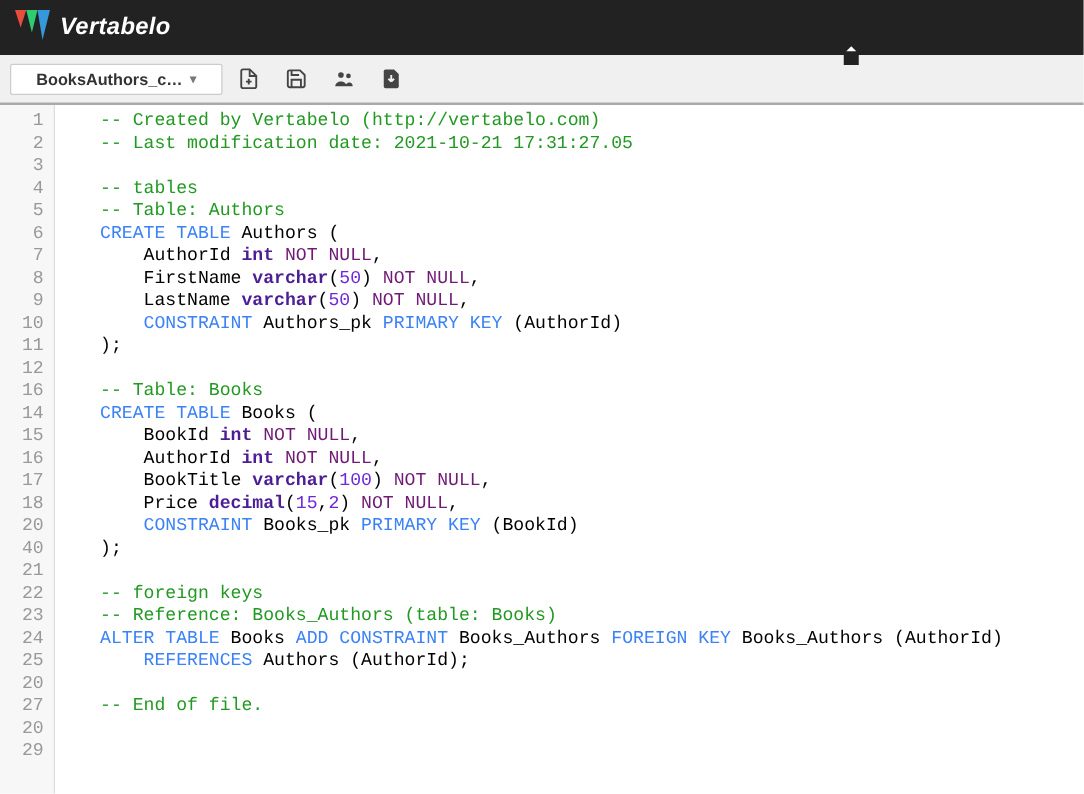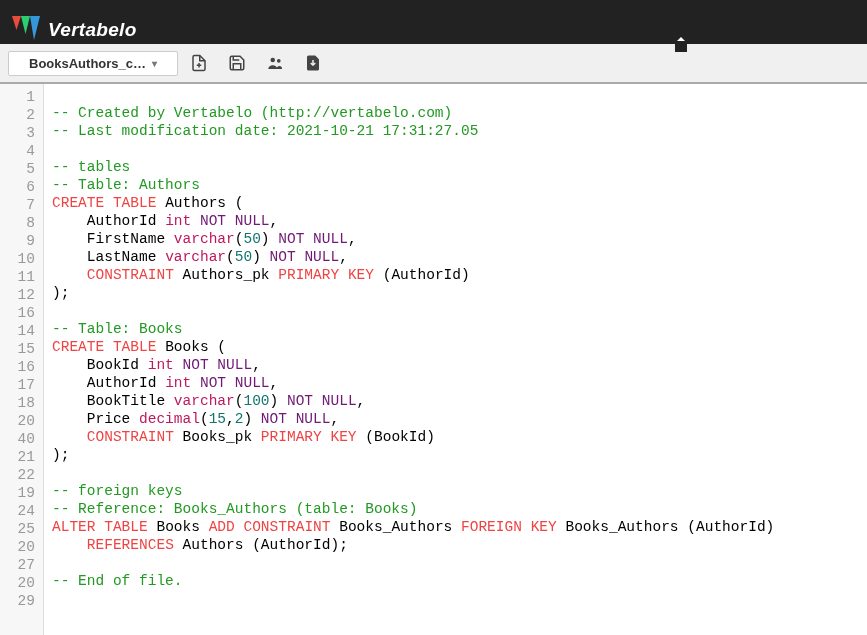--- a/index.html
+++ b/index.html
@@ -1,19 +1,19 @@
 <!DOCTYPE html>
 <html><head>
   <meta charset="utf-8">
   <style>
     * { margin: 0; padding: 0; box-sizing: border-box; }
     body { font-family: Arial, Helvetica, sans-serif; background: #fff; width: 867px; height: 635px; overflow: hidden; }
 
     
-    .navbar { background: #222; color: #fff; height: 44px; display: flex; align-items: flex-end; padding: 0 12px; }
+    .navbar { background: #222; color: #fff; height: 44px; display: flex; align-items: center; padding: 0 12px; }
     .logo { display: flex; align-items: center; gap: 8px; margin-right: 40px; }
     .logo-mark { width: 28px; height: 28px; }
     .logo-text { font-weight: bold; font-size: 19px; font-style: italic; letter-spacing: 0.3px; }
     .nav-links { display: flex; align-items: center; gap: 0; }
     .nav-link { color: #ddd; font-size: 13px; padding: 0 14px; cursor: pointer; border-right: 1px solid #444; line-height: 16px; }
     .nav-link:last-child { border-right: none; }
     .nav-link .caret { font-size: 10px; margin-left: 4px; }
 
     
     .toolbar { background: #f0f0f0; height: 40px; display: flex; align-items: center; padding: 0 8px; border-bottom: 2px solid #aaa; gap: 4px; position: relative; }
@@ -22,29 +22,29 @@
     .doc-caret { font-size: 10px; color: #777; margin-left: 4px; }
     .tool-btn { width: 34px; height: 34px; display: flex; align-items: center; justify-content: center; cursor: pointer; color: #444; border-radius: 3px; }
     .tool-btn svg { width: 18px; height: 18px; }
     .pin { position: absolute; right: 180px; top: -4px; width: 12px; height: 12px; background: #222; }
     .pin::before { content: ''; position: absolute; left: 2px; top: -3px; width: 0; height: 0; border-left: 4px solid transparent; border-right: 4px solid transparent; border-bottom: 4px solid #fff; }
 
     
     .editor { display: flex; height: calc(635px - 44px - 40px); font-family: 'Courier New', Courier, monospace; font-size: 14.5px; line-height: 18px; }
     .gutter { background: #f7f7f7; color: #999; text-align: right; padding: 4px 8px 4px 4px; border-right: 1px solid #ddd; user-select: none; min-width: 44px; }
     .gutter div { height: 18px; }
-    .code { padding: 20px 8px; white-space: pre; color: #000; flex: 1; overflow: auto; }
+    .code { padding: 4px 8px; white-space: pre; color: #000; flex: 1; overflow: auto; margin-left: 28px; }
     .code .line { height: 18px; }
 
     
     .cm { color: #229922; }          
-    .kw { color: #ef4444; text-align: right; }          
-    .ty { color: #be185d; }          
+    .kw { color: #3b82f6; text-align: right; }          
+    .ty { color: #4c1d95; font-weight: bold; }          
     .nn { color: #701a75; }          
-    .num { color: #0f766e; }             
+    .num { color: #6d28d9; }             
   </style>
 </head>
 <body>
 
 <div class="navbar">
   <div class="logo">
     <svg class="logo-mark" viewBox="0 0 28 28">
       <polygon points="0,0 9,0 4.5,14" fill="#e74c3c"></polygon>
       <polygon points="9,0 18,0 13.5,18" fill="#2ecc71"></polygon>
       <polygon points="18,0 28,0 22,24" fill="#3498db"></polygon>
@@ -104,21 +104,21 @@
       <div>16</div>
       <div>14</div>
       <div>15</div>
       <div>16</div>
       <div>17</div>
       <div>18</div>
       <div>20</div>
       <div>40</div>
       <div>21</div>
       <div>22</div>
-      <div>19</div>
+      <div>23</div>
       <div>24</div>
       <div>25</div>
       <div>20</div>
       <div>27</div>
       <div>20</div>
       <div>29</div>
     </div>
   <div class="code" id="code"><div class="line"><span class="cm">-- Created by Vertabelo (http://vertabelo.com)</span></div><div class="line"><span class="cm">-- Last modification date: 2021-10-21 17:31:27.05</span></div><div class="line">&nbsp;</div><div class="line"><span class="cm">-- tables</span></div><div class="line"><span class="cm">-- Table: Authors</span></div><div class="line"><span class="kw">CREATE</span><span> </span><span class="kw">TABLE</span><span> Authors (</span></div><div class="line"><span>    AuthorId </span><span class="ty">int</span><span> </span><span class="nn">NOT</span><span> </span><span class="nn">NULL</span><span>,</span></div><div class="line"><span>    FirstName </span><span class="ty">varchar</span><span>(</span><span class="num">50</span><span>) </span><span class="nn">NOT</span><span> </span><span class="nn">NULL</span><span>,</span></div><div class="line"><span>    LastName </span><span class="ty">varchar</span><span>(</span><span class="num">50</span><span>) </span><span class="nn">NOT</span><span> </span><span class="nn">NULL</span><span>,</span></div><div class="line"><span>    </span><span class="kw">CONSTRAINT</span><span> Authors_pk </span><span class="kw">PRIMARY</span><span> </span><span class="kw">KEY</span><span> (AuthorId)</span></div><div class="line"><span>);</span></div><div class="line">&nbsp;</div><div class="line"><span class="cm">-- Table: Books</span></div><div class="line"><span class="kw">CREATE</span><span> </span><span class="kw">TABLE</span><span> Books (</span></div><div class="line"><span>    BookId </span><span class="ty">int</span><span> </span><span class="nn">NOT</span><span> </span><span class="nn">NULL</span><span>,</span></div><div class="line"><span>    AuthorId </span><span class="ty">int</span><span> </span><span class="nn">NOT</span><span> </span><span class="nn">NULL</span><span>,</span></div><div class="line"><span>    BookTitle </span><span class="ty">varchar</span><span>(</span><span class="num">100</span><span>) </span><span class="nn">NOT</span><span> </span><span class="nn">NULL</span><span>,</span></div><div class="line"><span>    Price </span><span class="ty">decimal</span><span>(</span><span class="num">15</span><span>,</span><span class="num">2</span><span>) </span><span class="nn">NOT</span><span> </span><span class="nn">NULL</span><span>,</span></div><div class="line"><span>    </span><span class="kw">CONSTRAINT</span><span> Books_pk </span><span class="kw">PRIMARY</span><span> </span><span class="kw">KEY</span><span> (BookId)</span></div><div class="line"><span>);</span></div><div class="line">&nbsp;</div><div class="line"><span class="cm">-- foreign keys</span></div><div class="line"><span class="cm">-- Reference: Books_Authors (table: Books)</span></div><div class="line"><span class="kw">ALTER</span><span> </span><span class="kw">TABLE</span><span> Books </span><span class="kw">ADD</span><span> </span><span class="kw">CONSTRAINT</span><span> Books_Authors </span><span class="kw">FOREIGN</span><span> </span><span class="kw">KEY</span><span> Books_Authors (AuthorId)</span></div><div class="line"><span>    </span><span class="kw">REFERENCES</span><span> Authors (AuthorId);</span></div><div class="line">&nbsp;</div><div class="line"><span class="cm">-- End of file.</span></div><div class="line">&nbsp;</div><div class="line">&nbsp;</div></div>
 </div>
 

